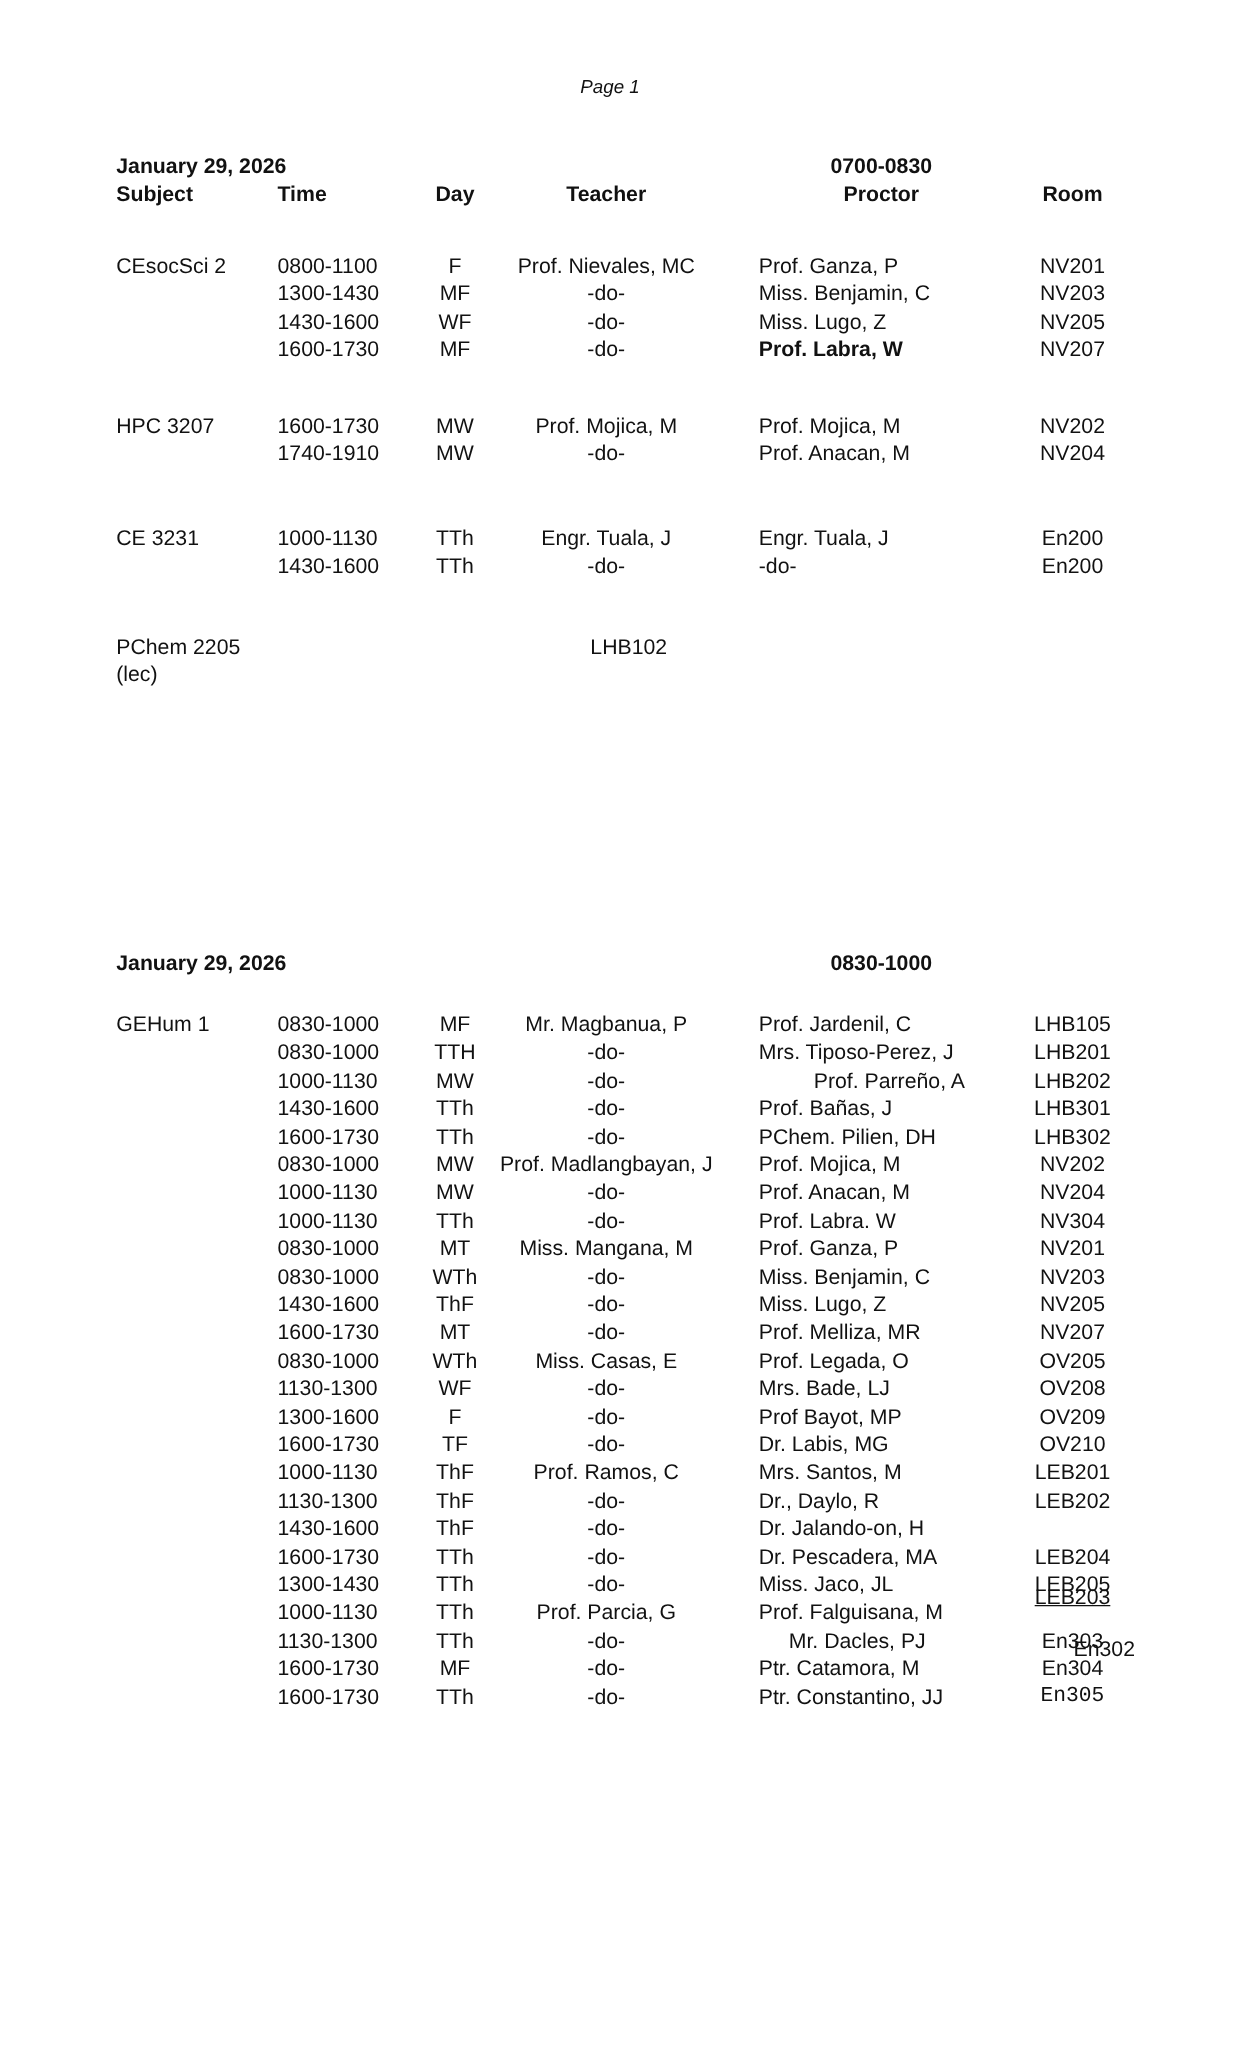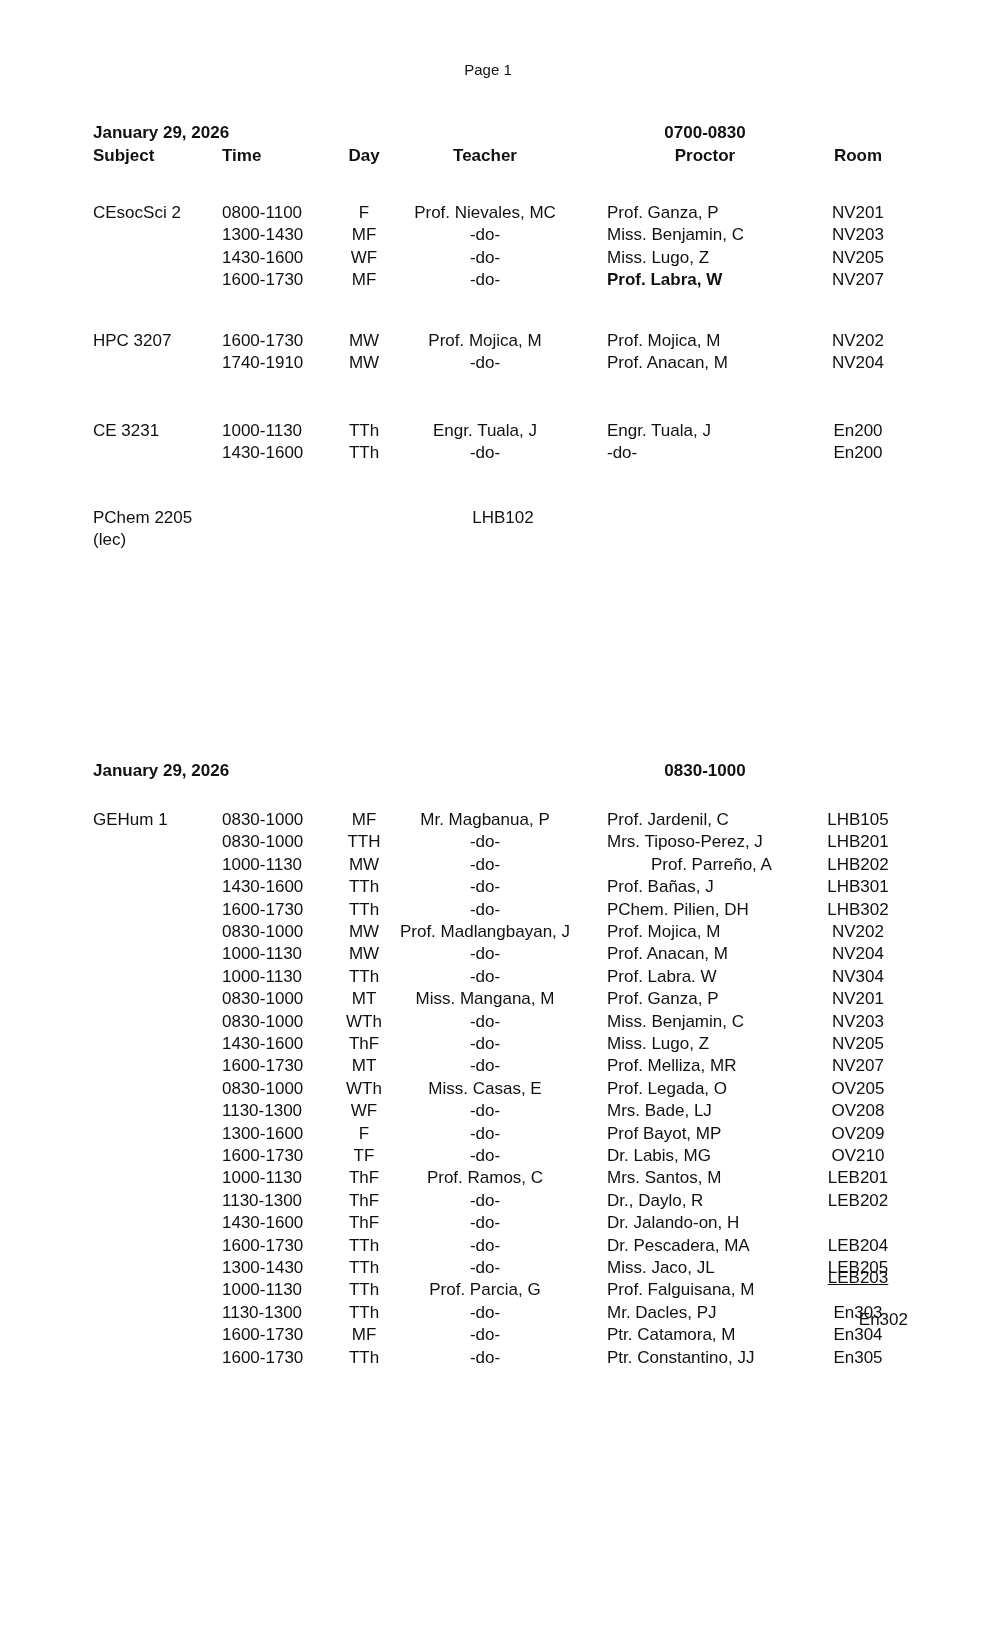--- a/index.html
+++ b/index.html
@@ -1,21 +1,21 @@
 <!DOCTYPE html>
 <html><head>
   <meta charset="utf-8">
   <style>
     html, body { margin: 0; padding: 0; background: #ffffff; }
     body {
       width: 1000px; height: 1647px; position: relative; overflow: hidden;
       font-family: "Liberation Sans", sans-serif; color: #111111;
     }
     .abs { position: absolute; white-space: nowrap; line-height: 1; }
-    .page-num { font-size: 15px; left: 0; width: 976px; text-align: center; top: 62px; }
+    .page-num { font-size: 15px; left: 0; width: 976px; text-align: center; top: 62px; font-style: italic; }
     .bold { font-weight: bold; }
     .txt { font-size: 17px; }
     .c-subject { left: 93px; }
     .c-time { left: 222px; }
     .c-day { left: 324px; width: 80px; text-align: center; }
     .c-teacher { left: 375px; width: 220px; text-align: center; }
     .c-proctor { left: 607px; }
     .c-proctor-h { left: 625px; width: 160px; text-align: center; }
     .c-room { left: 808px; width: 100px; text-align: center; }
     .c-slot { left: 625px; width: 160px; text-align: center; }
@@ -269,33 +269,33 @@
             <div class="abs txt c-time" style="top: 1281.4px;">1000-1130</div>
             <div class="abs txt c-day" style="top: 1281.4px;">TTh</div>
             <div class="abs txt c-teacher" style="top: 1281.4px;">Prof. Parcia, G</div>
             <div class="abs txt c-proctor" style="top: 1281.4px;">Prof. Falguisana, M</div>
             <div class="abs txt c-room" style="top: 1311px; text-align: right;">En302</div>
           </div>
           <div>
             <div class="abs txt c-time" style="top: 1303.8px;">1130-1300</div>
             <div class="abs txt c-day" style="top: 1303.8px;">TTh</div>
             <div class="abs txt c-teacher" style="top: 1303.8px;">-do-</div>
-            <div class="abs txt c-proctor" style="top: 1303.8px;">Mr. Dacles, PJ</div>
+            <div class="abs txt c-proctor" style="top: 1303.8px; margin-left: 24px;">Mr. Dacles, PJ</div>
             <div class="abs txt c-room" style="top: 1303.8px;">En303</div>
           </div>
           <div>
             <div class="abs txt c-time" style="top: 1326.2px;">1600-1730</div>
             <div class="abs txt c-day" style="top: 1326.2px;">MF</div>
             <div class="abs txt c-teacher" style="top: 1326.2px;">-do-</div>
             <div class="abs txt c-proctor" style="top: 1326.2px;">Ptr. Catamora, M</div>
             <div class="abs txt c-room" style="top: 1326.2px;">En304</div>
           </div>
           <div>
             <div class="abs txt c-time" style="top: 1348.6px;">1600-1730</div>
             <div class="abs txt c-day" style="top: 1348.6px;">TTh</div>
             <div class="abs txt c-teacher" style="top: 1348.6px;">-do-</div>
             <div class="abs txt c-proctor" style="top: 1348.6px;">Ptr. Constantino, JJ</div>
-            <div class="abs txt c-room" style="top: 1348.6px;">En305</div>
+            <div class="abs txt c-room" style="top: 1348.6px; font-family: Liberation Mono, monospace;">En305</div>
           </div>
         </div>
       </div>
   </div>
 </div>
 
 </body></html>

